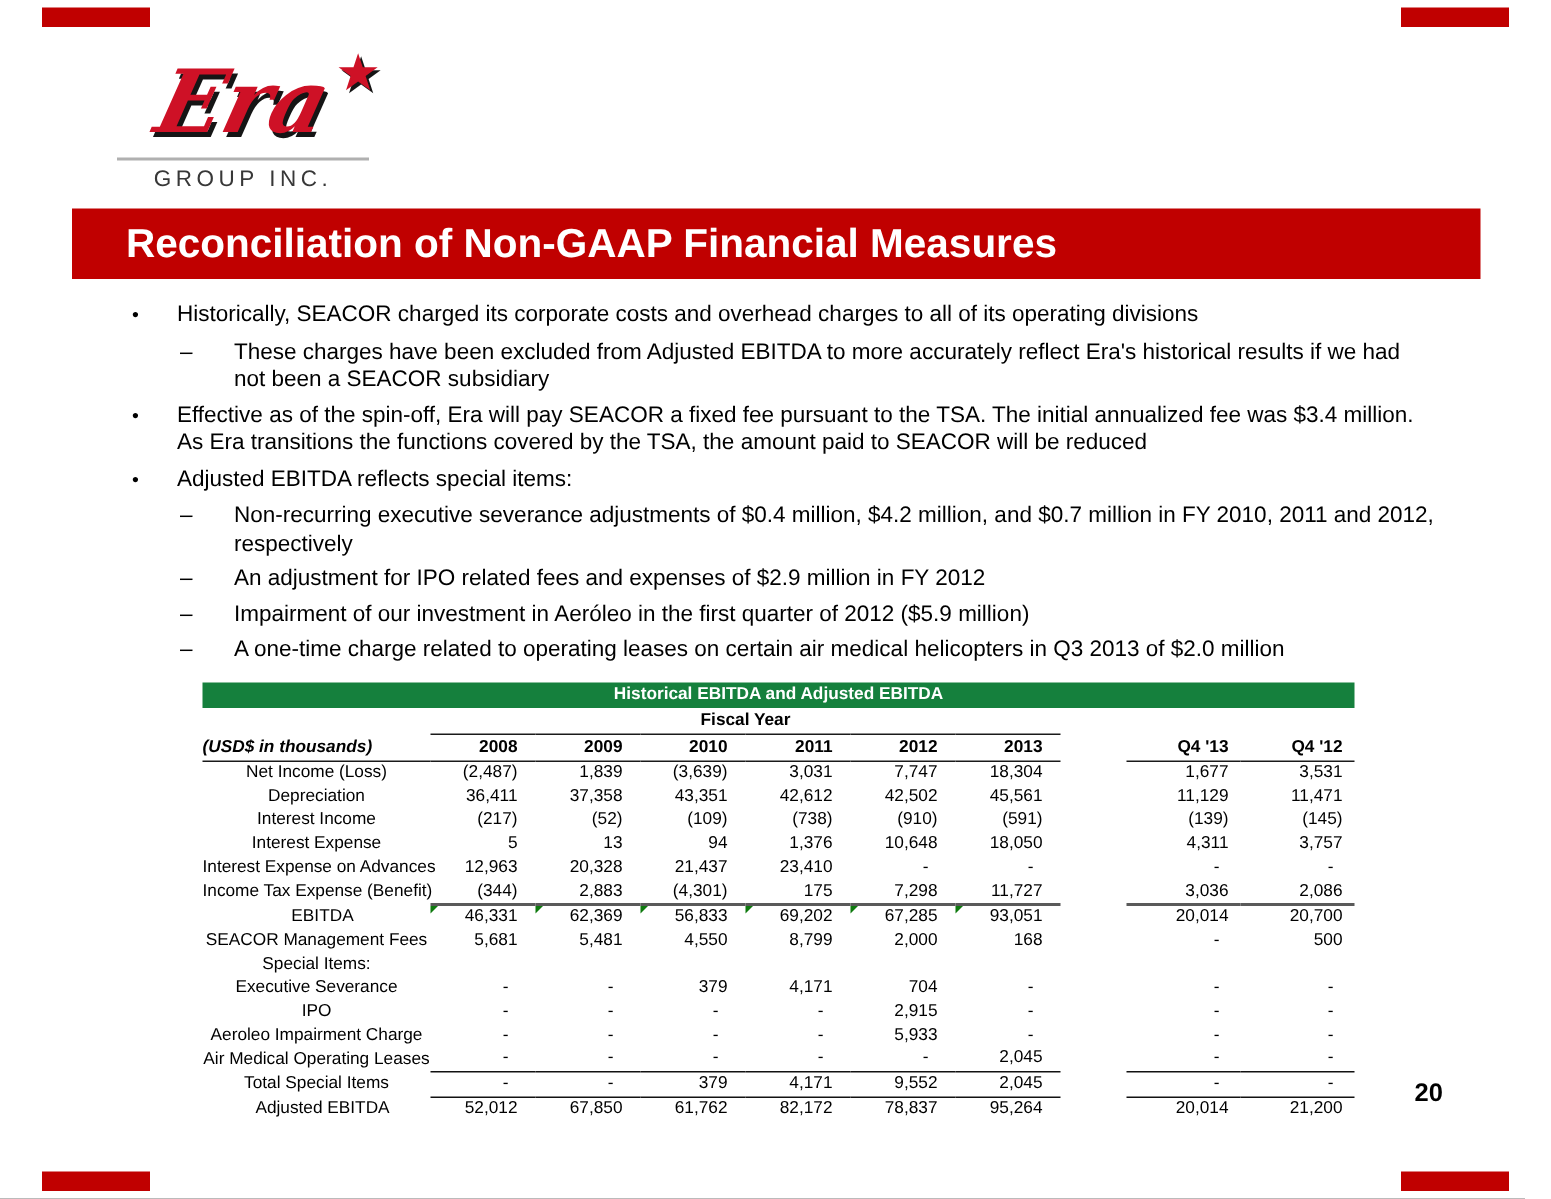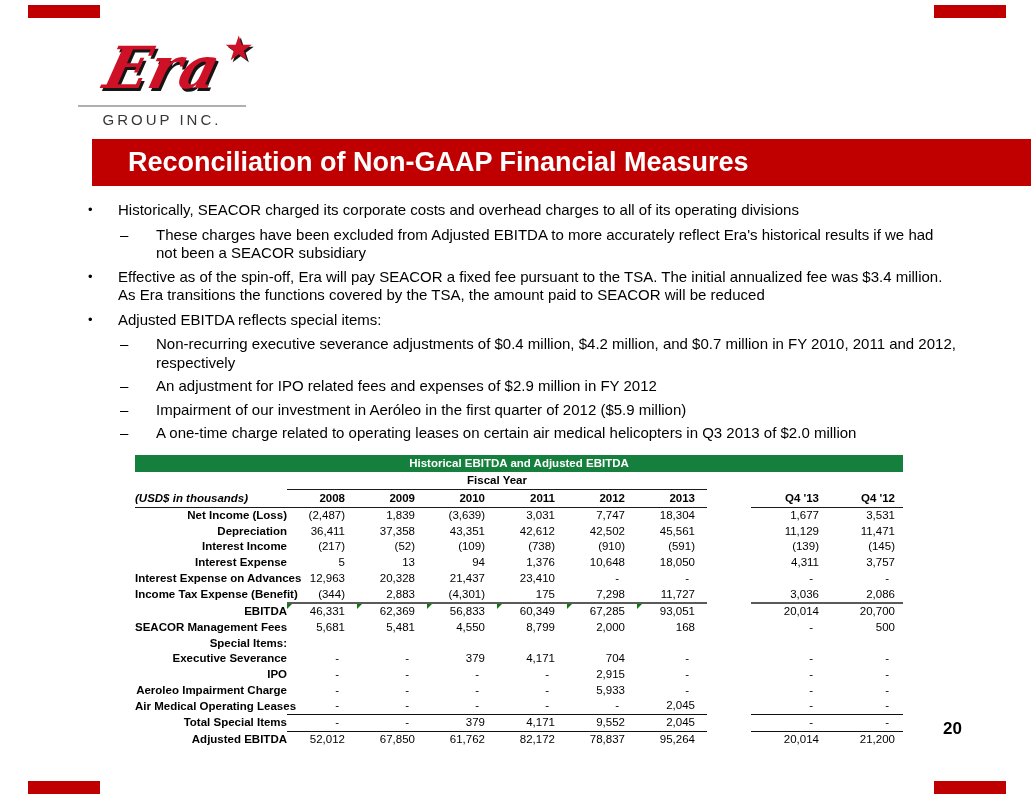--- a/index.html
+++ b/index.html
@@ -32,21 +32,20 @@
   }
   .logo-line { height:2px; background:#b0b0b0; margin:1px 0 4px 0; }
   .logo-sub { font-size:15px; letter-spacing:3px; color:#383838; }
 
   
   .title-banner {
     position:absolute; left:48px; top:139px; width:939px; height:47px;
     background:#C00000; box-sizing:border-box; padding-left:36px;
     color:#ffffff; font-weight:bold; font-size:27px; line-height:47px;
     white-space:nowrap;
-    margin-left:44px;
   }
 
   
   .bullets { position:absolute; left:88px; top:196px; width:880px; }
   .bullet-l1 { display:flex; font-size:15px; line-height:18.5px; margin:5px 0 6px 0; }
   .bullet-l1 .marker { flex:none; width:30px; font-size:13px; }
   .bullet-l1 .text { width:842px; }
   .bullet-l2 { display:flex; font-size:15px; line-height:18.5px; margin:0 0 5px 32px; }
   .bullet-l2 .marker { flex:none; width:36px; }
   .bullet-l2 .text { width:802px; }
@@ -57,21 +56,21 @@
     background:#15803d; color:#fff; font-weight:bold; text-align:center;
     height:17px; line-height:17px; font-size:11.5px;
   }
   table.fin-table { border-collapse:collapse; table-layout:fixed; width:768px; }
   .fin-table td { padding:0; height:15.7px; line-height:15.7px; white-space:nowrap; overflow:visible; }
   .fin-table .fy { text-align:center; font-weight:bold; border-bottom:1.5px solid #1a1a1a; height:15px; line-height:17px; }
   .fin-table .unit { font-style:italic; font-weight:bold; border-bottom:1.5px solid #1a1a1a; height:17px; line-height:17px; }
   .fin-table .ch { font-weight:bold; text-align:right; border-bottom:1.5px solid #1a1a1a; height:17px; line-height:17px; }
   .fin-table .ch.year { padding-right:12px; }
   .fin-table .ch.q4 { padding-right:8px; }
-  .fin-table td.label { text-align:right;font-weight:bold; }
+  .fin-table td.label { text-align:center; }
   .fin-table td.label.indent { padding-left:8px; }
   .fin-table td.num { text-align:right; }
   .fin-table td.num.year { padding-right:12px; }
   .fin-table td.num.q4 { padding-right:8px; }
   .fin-table td.num.dash.year { padding-right:18px; }
   .fin-table td.num.dash.q4 { padding-right:14px; }
   tr.sum-line td.num { border-bottom:1.5px solid #111; }
   tr.sum-line.strong td.num { border-bottom:2.5px solid #5a5a5a; }
   td.marker-cell { position:relative; }
   td.marker-cell::before {
@@ -245,21 +244,21 @@
             <td class="num year">11,727</td>
             <td></td>
             <td class="num q4">3,036</td>
             <td class="num q4">2,086</td>
           </tr>
           <tr>
             <td class="label indent">EBITDA</td>
             <td class="num year marker-cell">46,331</td>
             <td class="num year marker-cell">62,369</td>
             <td class="num year marker-cell">56,833</td>
-            <td class="num year marker-cell">60,349</td>
+            <td class="num year marker-cell">69,202</td>
             <td class="num year marker-cell">67,285</td>
             <td class="num year marker-cell">93,051</td>
             <td></td>
             <td class="num q4">20,014</td>
             <td class="num q4">20,700</td>
           </tr>
           <tr>
             <td class="label">SEACOR Management Fees</td>
             <td class="num year">5,681</td>
             <td class="num year">5,481</td>

